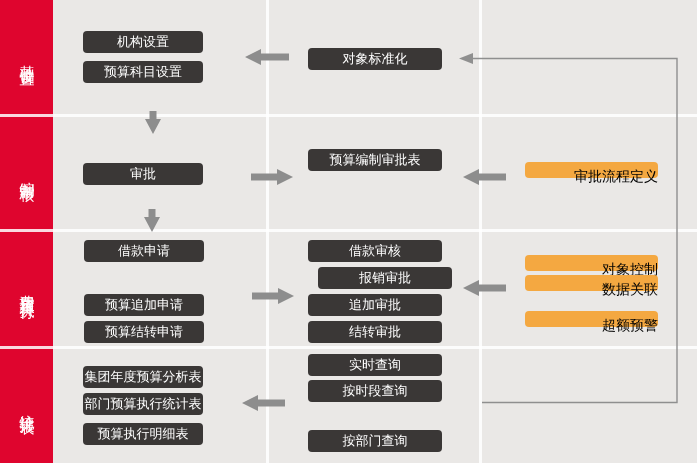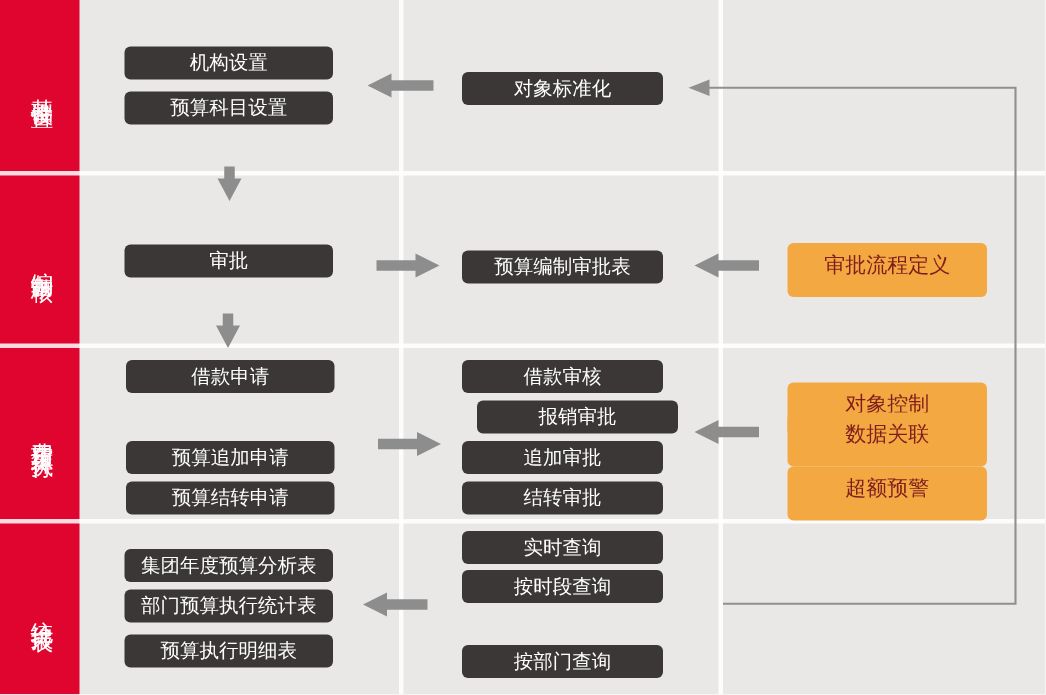--- a/index.html
+++ b/index.html
@@ -14,28 +14,28 @@
     position:absolute;left:0;width:53px;display:flex;align-items:center;justify-content:center;
     color:#ffffff;font-size:15px;letter-spacing:2px;
     writing-mode:vertical-rl;text-orientation:upright;
   }
   
   .gridline{position:absolute;background:rgba(255,255,255,0.85);}
   .gl-h{left:0;width:697px;height:3px;}
   .gl-v{top:0;height:463px;width:3px;}
   
   .dark-box{
-    position:absolute;width:139px;height:22px;line-height:22px;border-radius:4px;
+    position:absolute;width:120px;height:22px;line-height:22px;border-radius:4px;
     background:#3a3736;color:#ffffff;font-size:13px;text-align:center;
     white-space:nowrap;overflow:hidden;
   }
   .colB{width:134px;}
   .orange-box{
-    position:absolute;left:525px;width:133px;height:36px;line-height:28px;border-radius:4px;
-    background:#f4a841;color:#7f1d1d;font-size:14px;text-align:center;white-space:nowrap;
+    position:absolute;left:525px;width:133px;height:16px;line-height:28px;border-radius:4px;
+    background:#f4a841;color:#000000;font-size:14px;text-align:right;white-space:nowrap;
   }
   svg.overlay{position:absolute;left:0;top:0;pointer-events:none;}
   .thick-arrow{fill:#8d8d8d;}
   .thin-line{stroke:#8f8f8f;stroke-width:1.4;fill:none;}
   .thin-head{fill:#8f8f8f;}
 </style>
 </head>
 <body>
 
 <div class="canvas">
@@ -72,21 +72,21 @@
     <polygon class="thick-arrow" points="463,288 479,280 479,284.5 506,284.5 506,291.5 479,291.5 479,296"></polygon>
 
     <polygon class="thick-arrow" points="242,403 258,395 258,399.5 285,399.5 285,406.5 258,406.5 258,411"></polygon>
   </svg>
 
   <div class="dark-box" style="left:83px;top:31px;">机构设置</div>
   <div class="dark-box" style="left:83px;top:61px;">预算科目设置</div>
   <div class="dark-box" style="left:83px;top:163px;">审批</div>
 
   <div class="dark-box colB" style="left:308px;top:48px;">对象标准化</div>
-  <div class="dark-box colB" style="left:308px;top:167px;">预算编制审批表</div>
+  <div class="dark-box colB" style="left:308px;top:149px;">预算编制审批表</div>
   <div class="orange-box" style="top:162px;">审批流程定义</div>
 
   <div class="dark-box" style="left:84px;top:240px;">借款申请</div>
   <div class="dark-box" style="left:84px;top:294px;">预算追加申请</div>
   <div class="dark-box" style="left:84px;top:321px;">预算结转申请</div>
   <div class="dark-box colB" style="left:308px;top:240px;">借款审核</div>
   <div class="dark-box colB" style="left:308px;top:267px;margin-left:10px;">报销审批</div>
   <div class="dark-box colB" style="left:308px;top:294px;">追加审批</div>
   <div class="dark-box colB" style="left:308px;top:321px;">结转审批</div>
   <div class="orange-box" style="top:255px;">对象控制</div>

